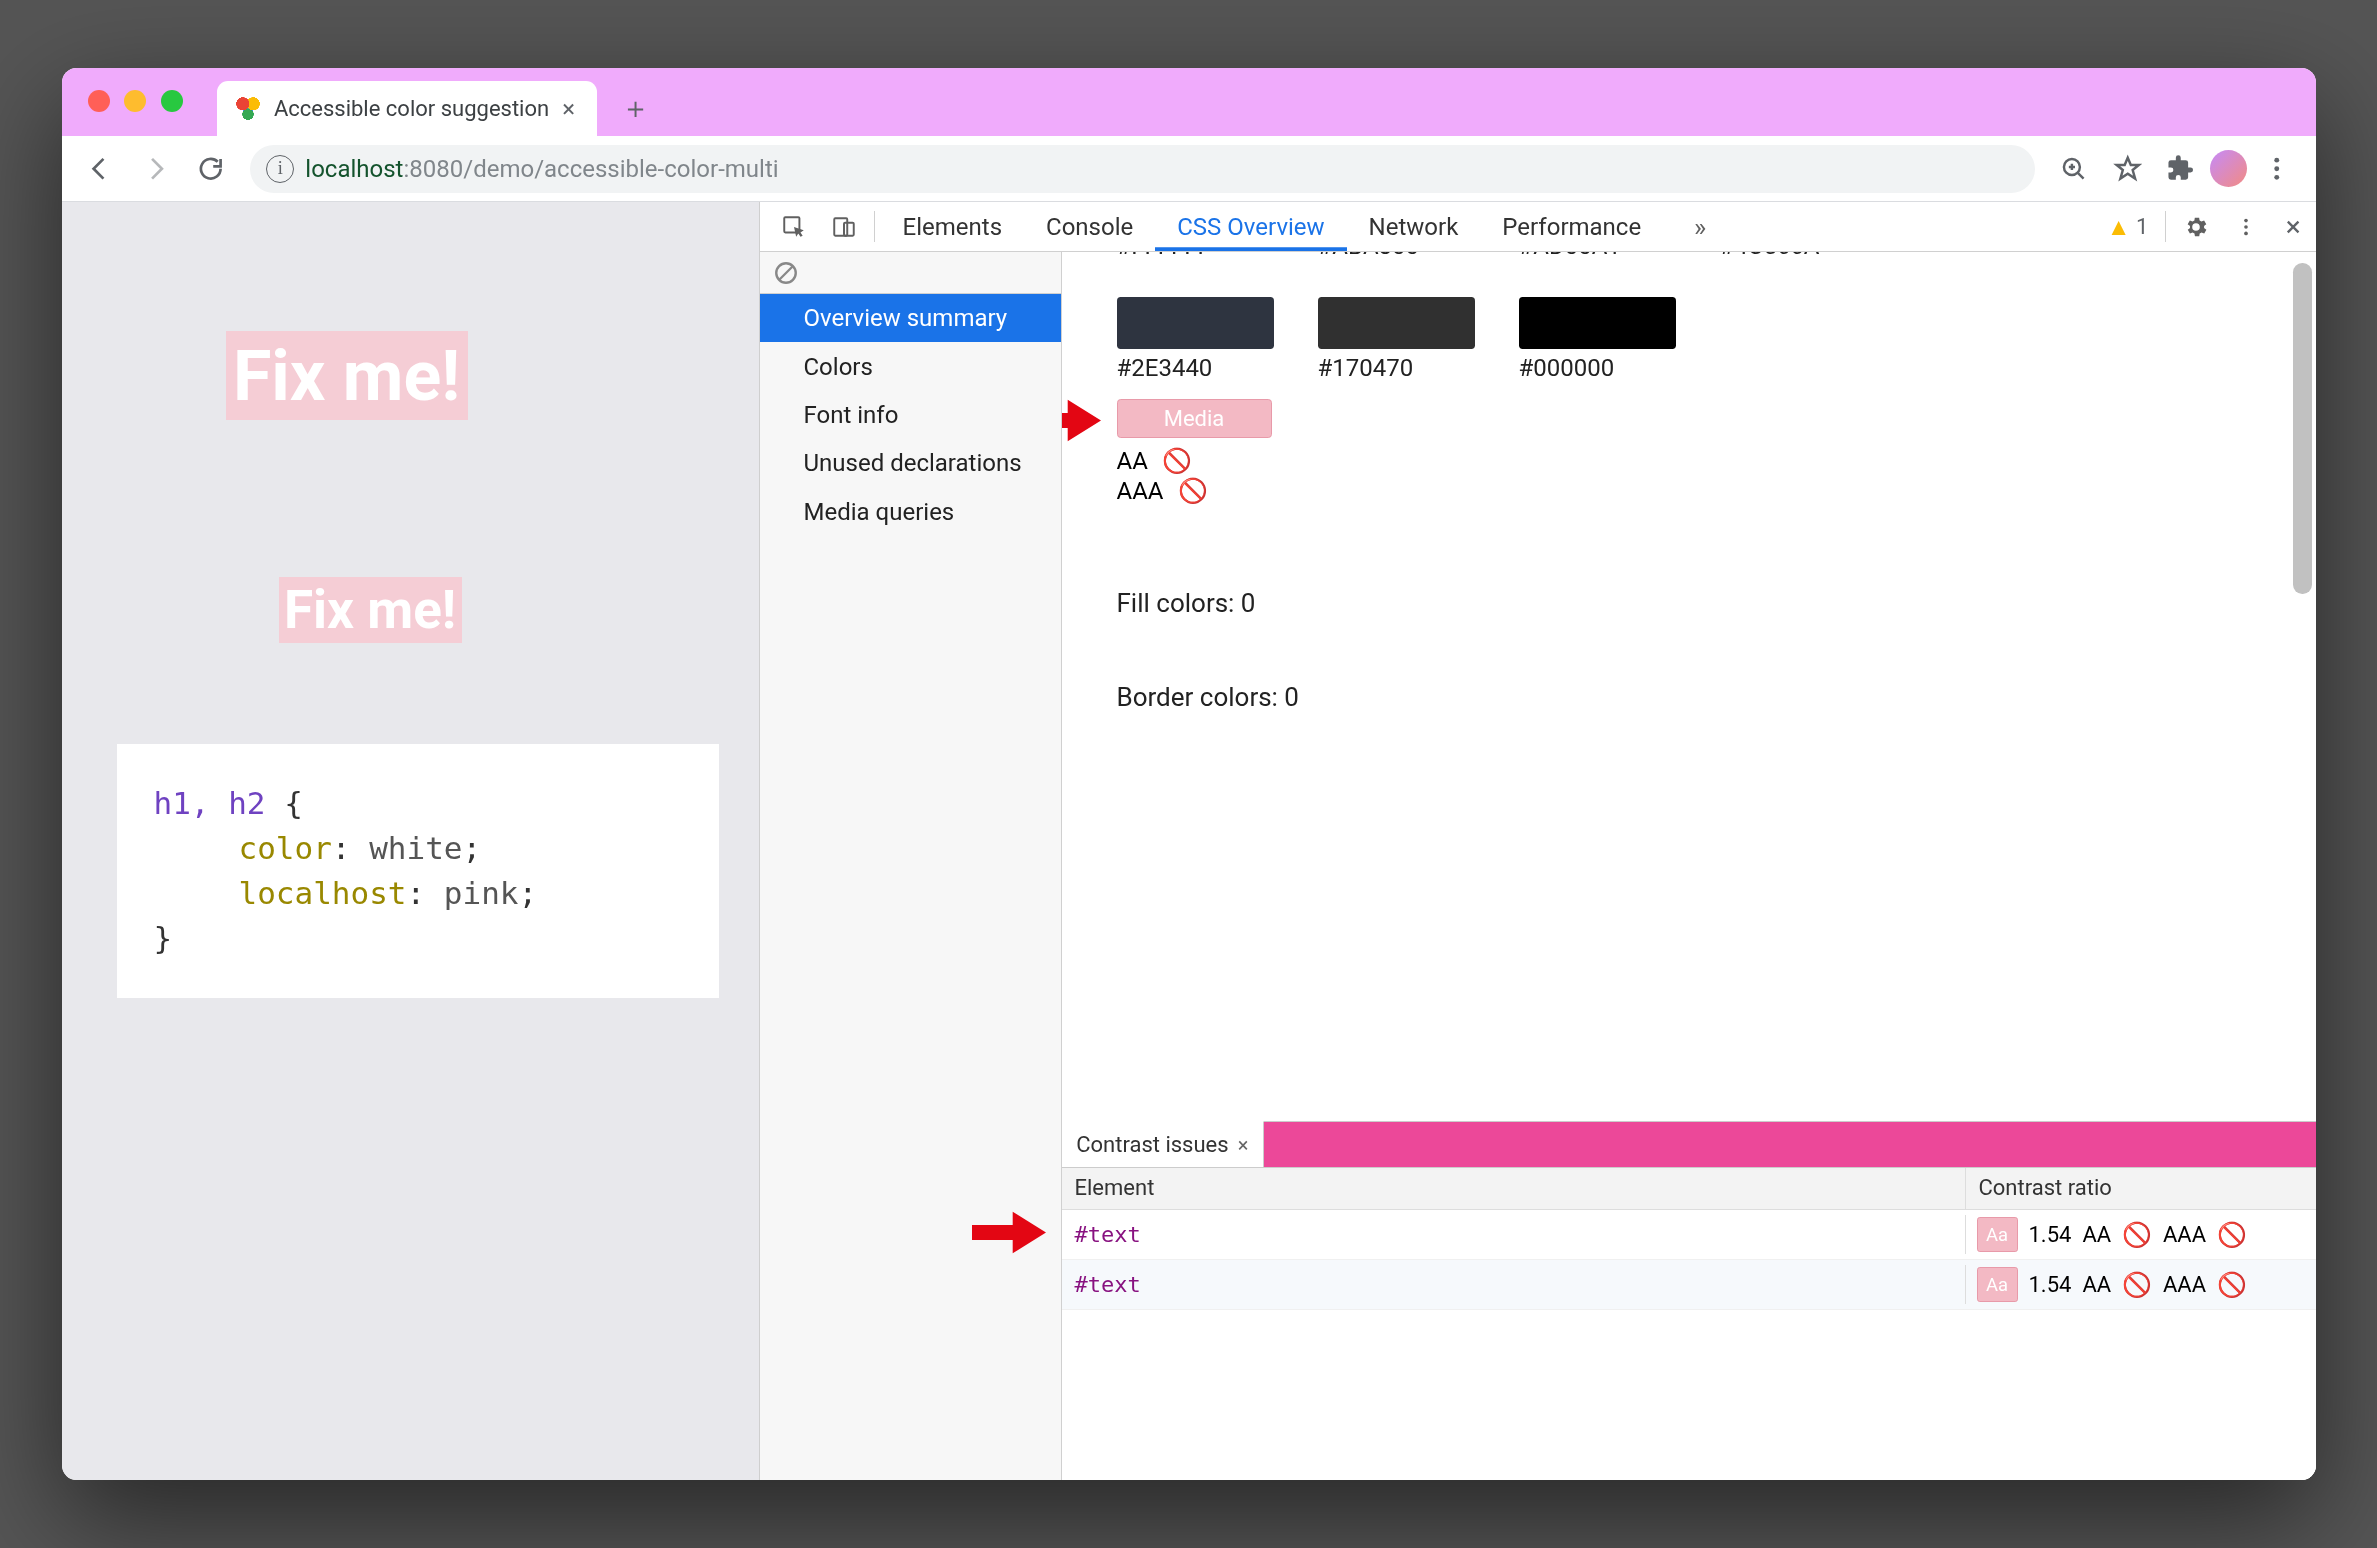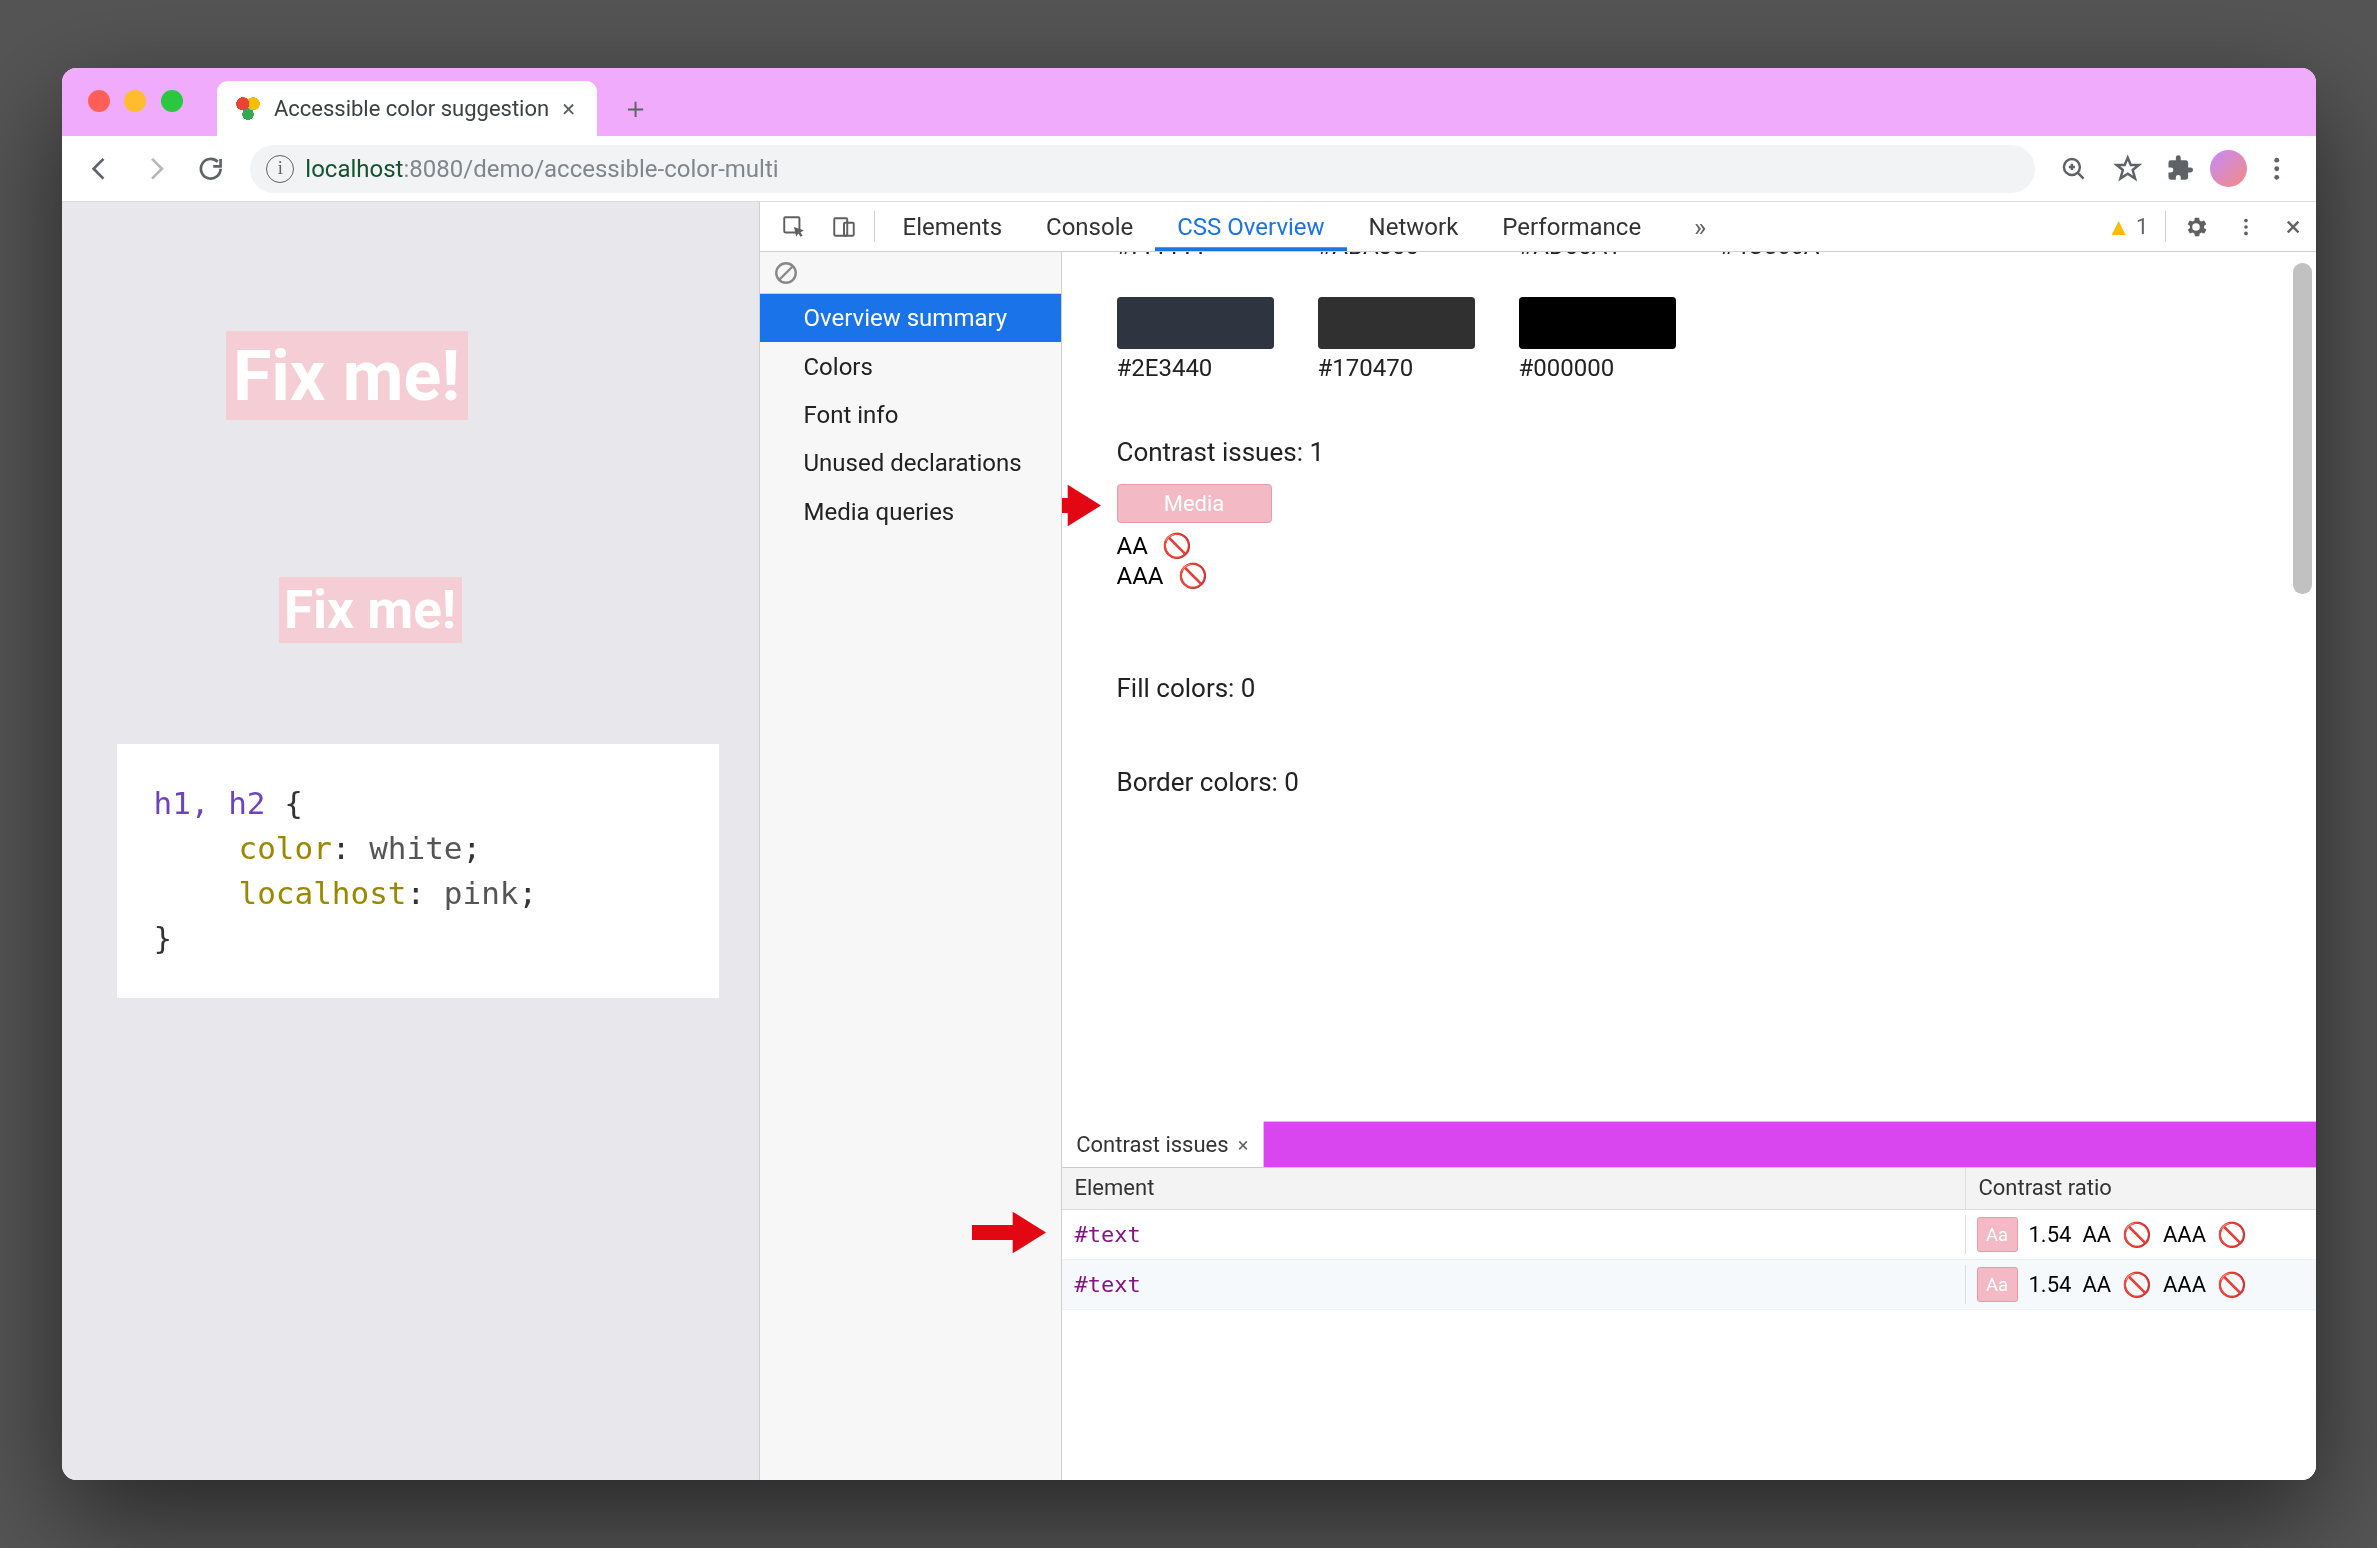--- a/index.html
+++ b/index.html
@@ -296,21 +296,21 @@
     border-top:0.9px solid #ccc;
     background:#fff;
     display:flex;
     flex-direction:column;
     height: 359px;
     position:relative;
   }
   .issues-tabbar {
     height:46px;
     display:flex; align-items:stretch;
-    background:#d946ef;
+    background:#ec4899;
     border-bottom:0.9px solid #ccc;
   }
   .issues-tab {
     background:#fff;
     border-right:0.9px solid #ccc;
     border-top:1.8px solid transparent;
     padding:0 14.7px;
     display:flex; align-items:center; gap:9.2px;
     font-size:22px;
     color:#333;
@@ -546,21 +546,20 @@
               <div class="color-cell">
                 <div class="swatch" style="background:#303030"></div>
                 <div class="swatch-label">#170470</div>
               </div>
               <div class="color-cell">
                 <div class="swatch" style="background:#000000"></div>
                 <div class="swatch-label">#000000</div>
               </div>
             </div>
 
-            <div class="section-title">Contrast issues: 1</div>
 
             <div class="contrast-chip-row">
               <div class="red-arrow" style="left:-90px; top:-5.5px;">
                 <svg viewBox="0 0 100 60">
                     <path d="M0 20 L55 20 L55 2 L100 30 L55 58 L55 40 L0 40 Z" fill="#e30613"></path>
                   </svg>
               </div>
               <div class="contrast-chip">Media</div>
               <div class="aa-row">
                 <span>AA</span>

